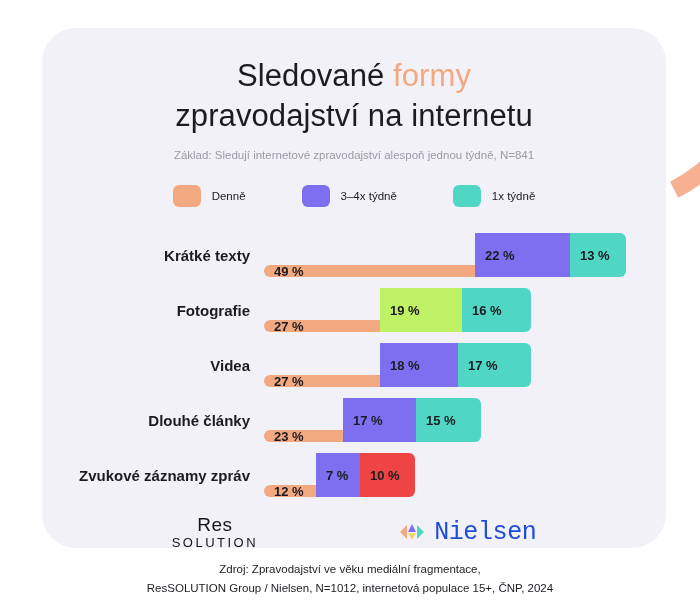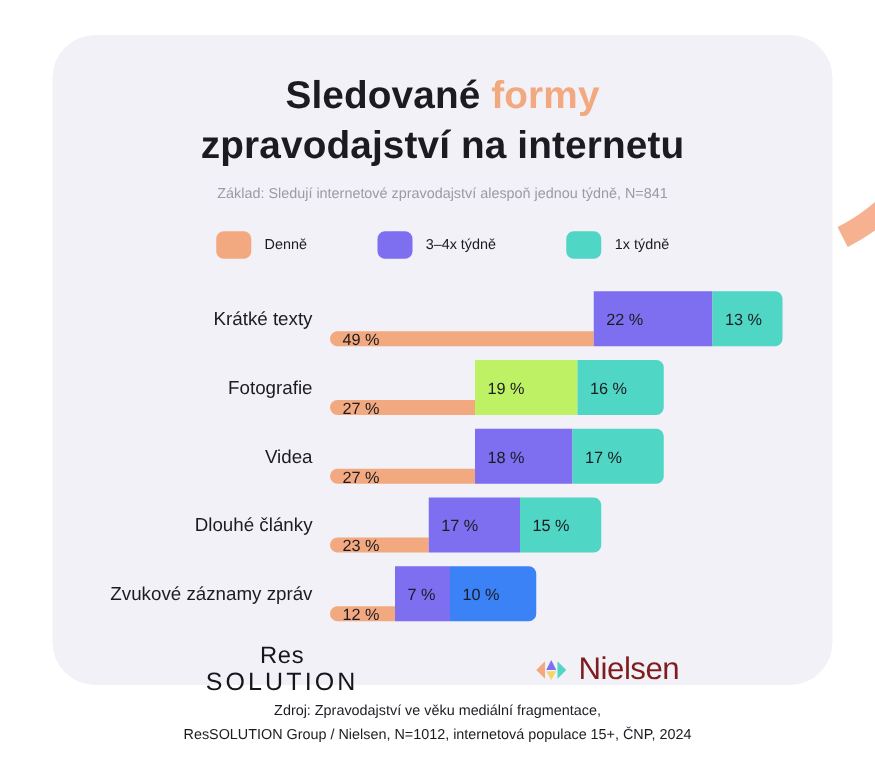--- a/index.html
+++ b/index.html
@@ -64,21 +64,21 @@
     height: 520px;
     background: #f2f1f7;
     border-radius: 34px;
   }
 
   .title {
     text-align: center;
     margin: 0;
     padding-top: 28px;
     font-size: 31px;
-    font-weight: 700;
+    font-weight: 400;
     color: #1c1b22;
     line-height: 1.28;
     letter-spacing: .1px;
   }
   .title .accent {
     color: #f2a97f;
   }
   .subtitle {
     text-align: center;
     margin: 14px 0 0 0;
@@ -106,20 +106,21 @@
   }
   .legend-label {
     font-size: 11.5px;
     color: #1c1b22;
   }
 
   
   .chart {
     margin-top: 26px;
     padding: 0 24px 0 0;
+    font-weight: bold;
   }
   .row {
     display: flex;
     align-items: center;
     margin-bottom: 11px;
     height: 44px;
   }
   .row-label {
     width: 222px;
     text-align: right;
@@ -166,34 +167,35 @@
     line-height: 1;
     color: #17161c;
   }
   .logo-res .res {
     font-size: 19px;
     letter-spacing: .5px;
     display: block;
     margin-bottom: 2px;
   }
   .logo-res .solution {
-    font-size: 20px;
+    font-size: 13px;
     letter-spacing: 2.5px;
     display: block;
     font-weight: 400;
   }
   .logo-nielsen {
     display: flex;
     align-items: center;
     gap: 8px;
   }
   .logo-nielsen .word {
     font-size: 25px;
-    color: #7f1d1d;
+    color: #1d4ed8;
     letter-spacing: -.4px;
+    font-family: Liberation Mono, monospace;
   }
 
   
   .source {
     position: absolute;
     left: 0;
     right: 0;
     bottom: 14px;
     text-align: center;
     font-size: 11.5px;
@@ -268,21 +270,21 @@
         <div class="seg" style="background:#7d6ff0;width:73px">17 %</div>
         <div class="seg last" style="background:#4fd6c4;width:65px">15 %</div>
       </div>
     </div>
 
     <div class="row">
       <div class="row-label">Zvukové záznamy zpráv</div>
       <div class="bars">
         <div class="seg first" style="background:#f2a97f;width:52px">12 %</div>
         <div class="seg" style="background:#7d6ff0;width:44px">7 %</div>
-        <div class="seg last" style="background:#3b82f6;width:69px">10 %</div>
+        <div class="seg last" style="background:#ef4444;width:55px">10 %</div>
       </div>
     </div>
 
   </div>
 
   <div class="logos">
     <div class="logo-res">
       <span class="res">Res</span>
       <span class="solution">SOLUTION</span>
     </div>

